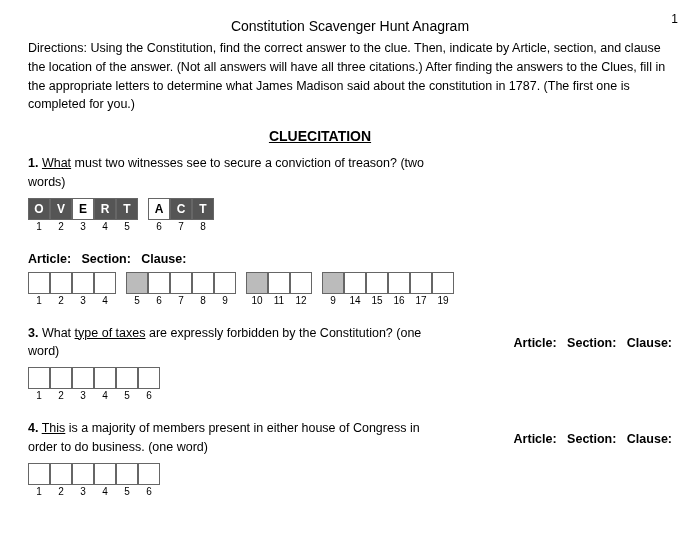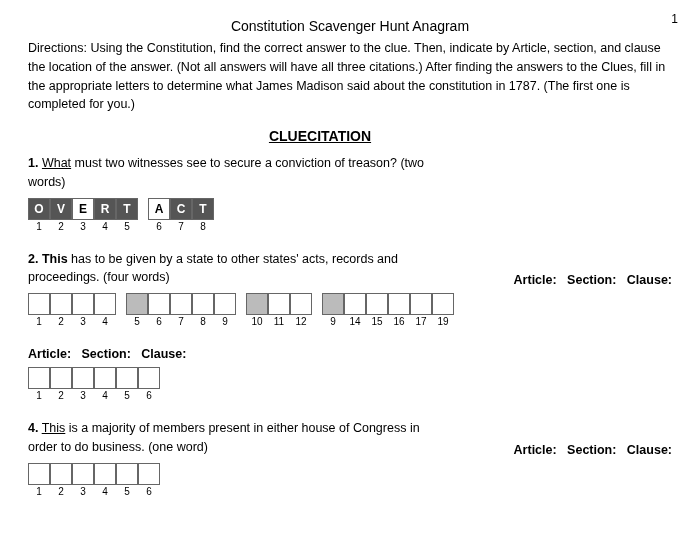--- a/index.html
+++ b/index.html
@@ -44,21 +44,21 @@
       font-size: 14px;
       text-decoration: underline;
       margin-right: 60px;
     }
     .question-block {
       margin-bottom: 18px;
     }
     .question-row {
       display: flex;
       justify-content: space-between;
-      align-items: flex-end;
+      align-items: center;
       margin-bottom: 6px;
     }
     .question-text {
       font-size: 12.5px;
       line-height: 1.5;
       max-width: 420px;
     }
     .question-text .q-num {
       font-weight: bold;
     }
@@ -181,24 +181,20 @@
 
     <div class="cell">
       <div class="cell-box filled-t2">T</div>
       <div class="cell-num">8</div>
     </div>
   </div>
 </div>
 
 <div class="question-block">
   <div class="question-row">
-    <div class="question-text">
-      <span class="q-num"><strong>2.</strong></span>
-      <span> <strong>This</strong> has to be given by a state to other states' acts, records and proceedings. (four words)</span>
-    </div>
     <div class="citation-area">
       <span class="art-label">Article:</span>
       <span class="sec-label">  &nbsp;&nbsp;Section:</span>
       <span class="cl-label">  &nbsp;&nbsp;Clause:</span>
     </div>
   </div>
   <div class="answer-grid">
     <div class="cell">
         <div class="cell-box"></div>
         <div class="cell-num">1</div>
@@ -272,20 +268,24 @@
       </div>
     <div class="cell">
         <div class="cell-box"></div>
         <div class="cell-num">19</div>
       </div>
   </div>
 </div>
 
 <div class="question-block">
   <div class="question-row">
+    <div class="question-text">
+      <span class="q-num"><strong>3.</strong></span>
+      <span> What <u>type of taxes</u> are expressly forbidden by the Constitution? (one word)</span>
+    </div>
     <div class="citation-area">
       <span class="art-label">Article:</span>
       <span class="sec-label">  &nbsp;&nbsp;Section:</span>
       <span class="cl-label">  &nbsp;&nbsp;Clause:</span>
     </div>
   </div>
   <div class="answer-grid">
     <div class="cell">
         <div class="cell-box"></div>
         <div class="cell-num">1</div>

